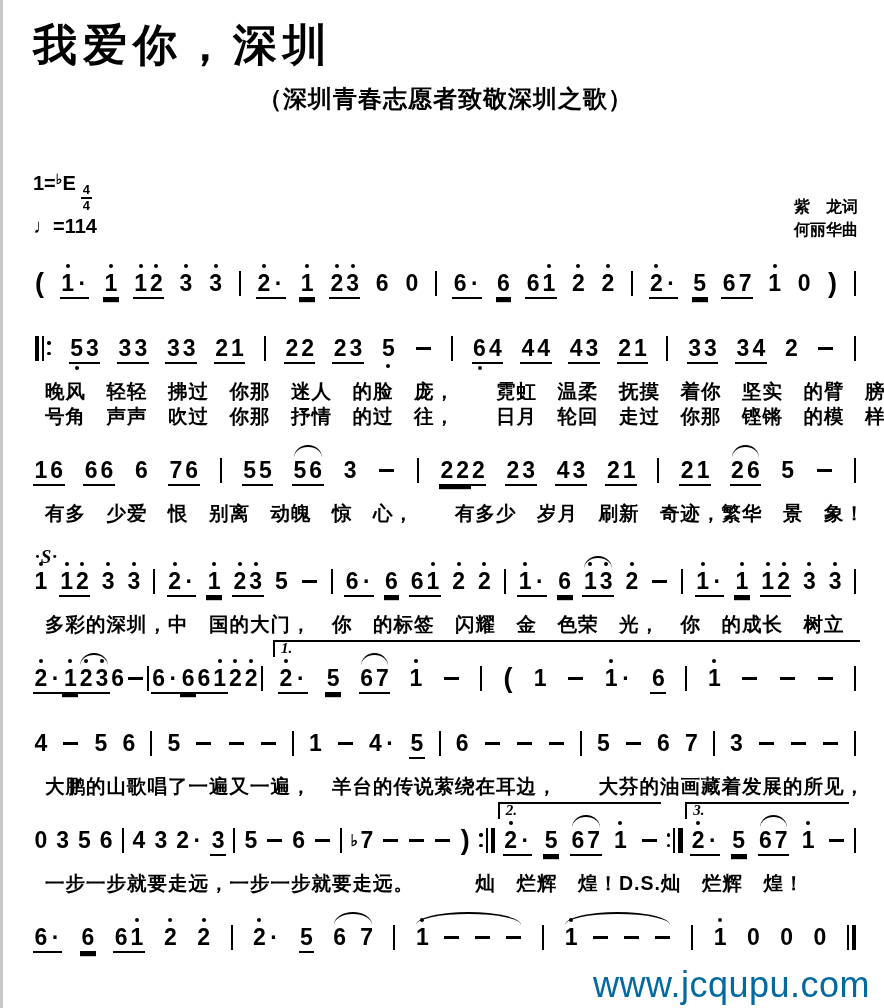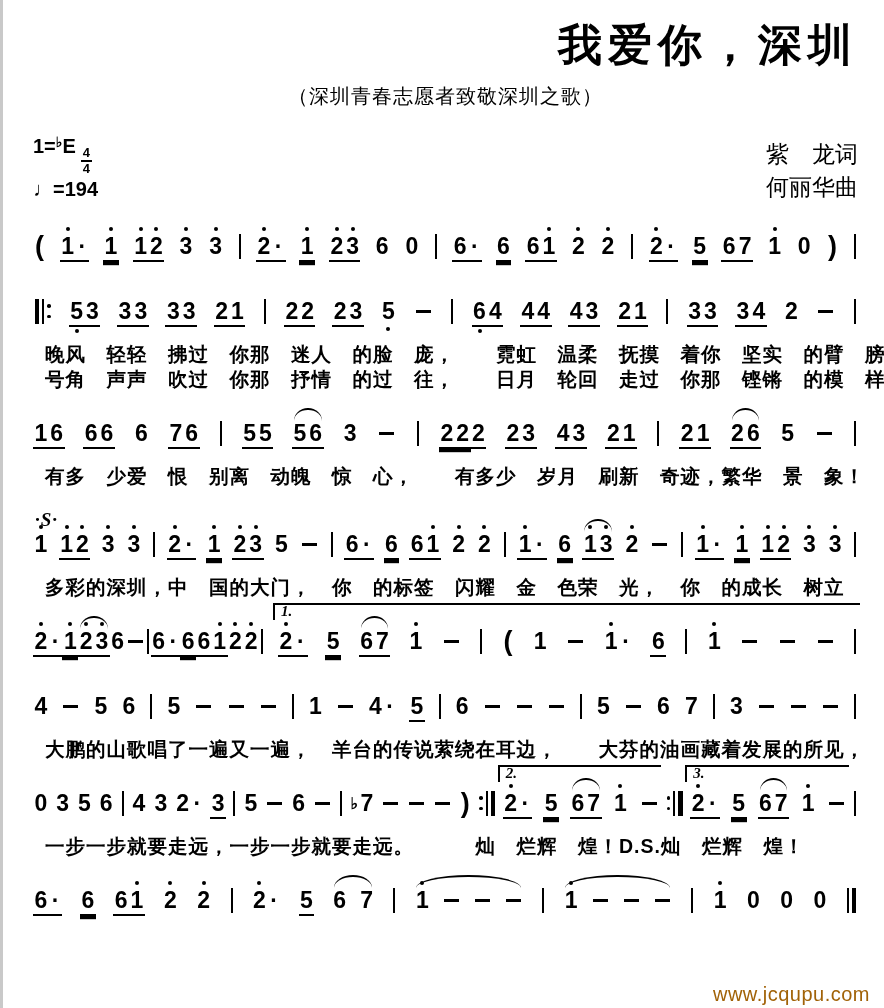--- a/index.html
+++ b/index.html
@@ -4,29 +4,29 @@
 <style>
   html,body{margin:0;padding:0;background:#fff;color:#000;}
   body{
     width:884px;height:1008px;overflow:hidden;box-sizing:border-box;
     padding:10px 26px 0 30px;position:relative;
     border-left:3px solid #c9c9c9;
     font-family:"Liberation Sans",sans-serif;
   }
   
   .title{
-    text-align:right;font-family:"DejaVu Serif",serif;font-weight:bold;
+    text-align:left;font-family:"DejaVu Serif",serif;font-weight:bold;
     font-size:44px;letter-spacing:6px;margin-top:6px;
   }
   .subtitle{
-    text-align:center;font-weight:normal;font-size:20px;margin-top:8px;letter-spacing:1px;
+    text-align:center;font-weight:bold;font-size:24px;margin-top:8px;letter-spacing:1px;
   }
   .meta{display:flex;justify-content:space-between;margin-top:22px;align-items:flex-end;}
-  .meta-left{font-weight:bold;font-size:20px;line-height:1.45;}
-  .meta-right{font-weight:normal;font-size:23px;line-height:1.45;}
+  .meta-left{font-weight:bold;font-size:20px;line-height:1.45;margin-top:32px;}
+  .meta-right{font-weight:bold;font-size:16px;line-height:1.45;}
   .flatkey{font-size:14px;vertical-align:6px;}
   .frac{display:inline-flex;flex-direction:column;font-size:13px;line-height:1.05;
         vertical-align:-4px;margin-left:5px;text-align:center;font-weight:bold;}
   .frac .top{border-bottom:2px solid #000;padding:0 2px;}
   
   #score{margin-top:20px;}
   .lblock{margin-top:21px;}
   .segno{font-family:"Liberation Serif",serif;font-style:italic;font-weight:bold;
          font-size:19px;height:18px;margin:0 0 -4px 2px;letter-spacing:1px;}
   .mline{display:flex;justify-content:space-between;align-items:flex-start;position:relative;}
@@ -54,36 +54,36 @@
   .vgrp{display:inline-flex;position:relative;gap:11px;}
   .vgrp.fill{flex:1;justify-content:space-between;margin-left:14px;}
   .vbar{position:absolute;left:-5px;right:-2px;top:-17px;height:15px;
         border-top:2px solid #000;border-left:2px solid #000;}
   .vlabel{position:absolute;top:-17px;left:3px;font-family:"Liberation Serif",serif;
           font-style:italic;font-weight:bold;font-size:15px;}
   .lyr{font-weight:bold;font-size:19.5px;letter-spacing:1px;white-space:pre;
        margin-top:9px;padding-left:12px;line-height:1.18;}
   .lyr + .lyr{margin-top:2px;}
   
-  .watermark{position:absolute;right:14px;bottom:2px;font-size:20px;color:#a16207;
+  .watermark{position:absolute;right:14px;bottom:2px;font-size:36px;color:#0369a1;
              font-family:"Liberation Sans",sans-serif;letter-spacing:0.5px;}
 </style>
 </head>
 <body>
 
 <div class="title">我爱你，深圳</div>
 <div class="subtitle">（深圳青春志愿者致敬深圳之歌）</div>
 
 <div class="meta">
   <div class="meta-left">
     <div><span>1=</span><span class="flatkey">♭</span><span>E</span><span class="frac">
           <span class="top">4</span>
           <span>4</span>
         </span></div>
-    <div>♩=194</div>
+    <div>♩=114</div>
   </div>
   <div class="meta-right">
     <div>紫　龙词</div>
     <div>何丽华曲</div>
   </div>
 </div>
 
 <div id="score">
     <div class="lblock">
       <div class="mline">

